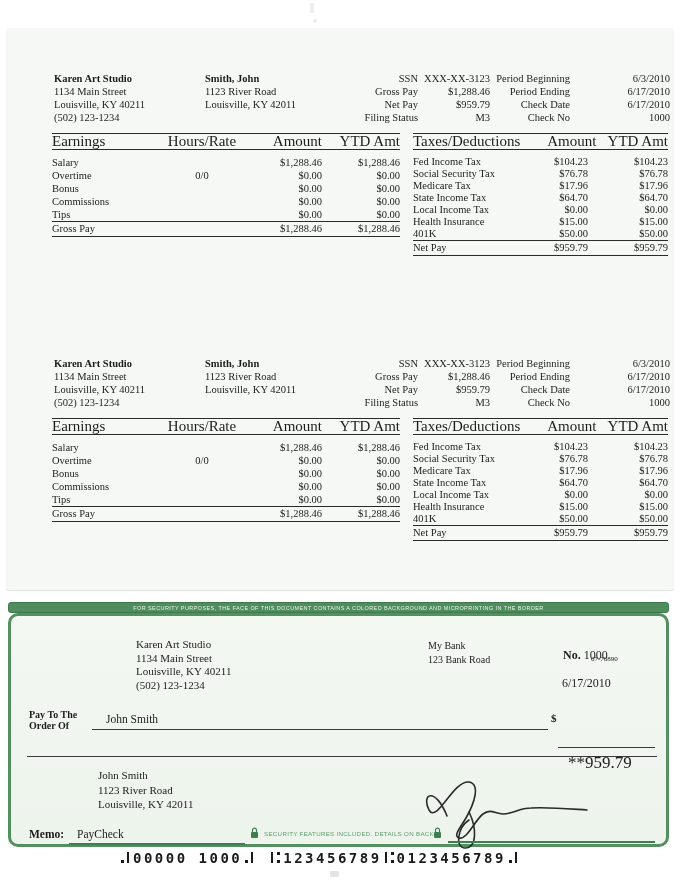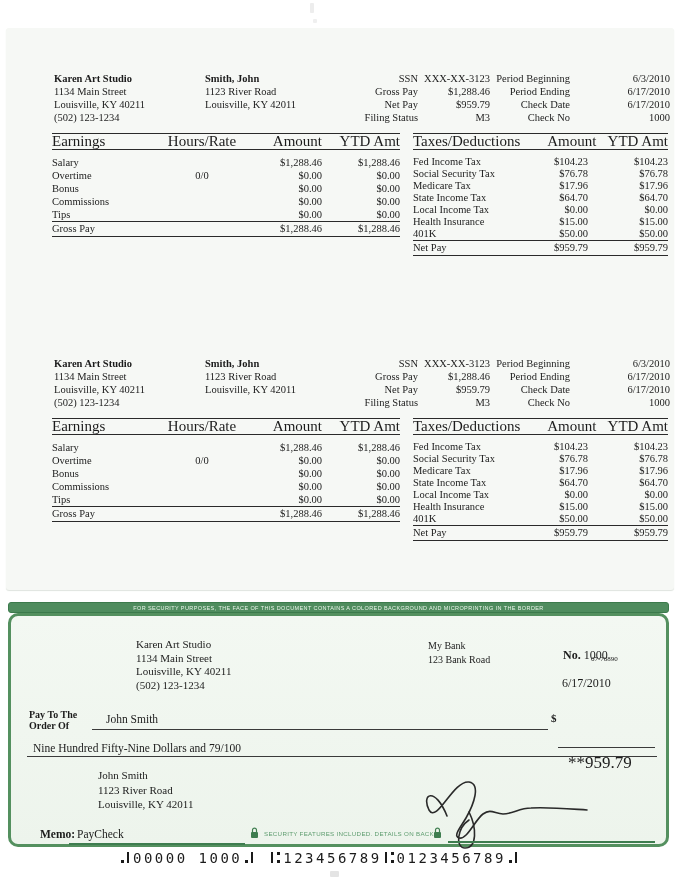--- a/index.html
+++ b/index.html
@@ -54,32 +54,32 @@
   .payee{left:95px;top:97px;font-size:11.5px;}
   .payee-line{left:81px;top:113px;width:456px;height:1px;background:#3a3a3a;}
   .dollar{left:540px;top:96px;font-size:11px;font-weight:bold;}
   .amount{left:557px;top:96px;font-size:17px;margin-top:41px;}
   .amt-line{left:547px;top:131px;width:97px;height:1px;background:#3a3a3a;}
   .words{left:22px;top:126px;font-size:11.5px;}
   .words-line{left:16px;top:140px;width:630px;height:1px;background:#3a3a3a;}
   .payee-addr{left:87px;top:152px;font-size:11px;line-height:14.5px;}
   .sig-svg{left:408px;top:158px;width:175px;height:78px;overflow:visible;}
   .sig-line{left:437px;top:225px;width:207px;height:2px;background:#3e7d4f;}
-  .memo-label{left:29px;top:212px;font-size:11.5px;font-weight:bold;text-align:center;}
+  .memo-label{left:18px;top:212px;font-size:11.5px;font-weight:bold;text-align:center;}
   .memo-text{left:66px;top:212px;font-size:11.5px;text-align:right;}
   .memo-line{left:58px;top:227px;width:176px;height:2px;background:#3e7d4f;}
   .lock{width:9px;height:12px;}
   .lock1{left:239px;top:211px;}
   .lock2{left:422px;top:211px;}
   .sec-note{left:253px;top:214px;font-size:6.2px;letter-spacing:.3px;color:#5d9c6e;
             font-family:"Liberation Sans",sans-serif;white-space:nowrap;}
 
   
   .micr{position:absolute;left:118px;top:850px;font-family:"DejaVu Sans Mono","Liberation Mono",monospace;
-        font-weight:normal;font-size:14px;letter-spacing:2.5px;color:#1b1b1b;white-space:nowrap;}
+        font-weight:bold;font-size:14px;letter-spacing:2.5px;color:#1b1b1b;white-space:nowrap;}
   .msym{display:inline-block;position:relative;width:9px;height:13px;vertical-align:-1px;margin:0 3px;}
   .msym i{position:absolute;background:#1b1b1b;}
   .m-onus i.bar{left:6px;top:1px;width:2px;height:11px;}
   .m-onus i.sq{left:0;top:9px;width:3px;height:3px;}
   .m-transit i.bar{left:0;top:1px;width:2px;height:11px;}
   .m-transit i.sq1{left:6px;top:1px;width:3px;height:3px;}
   .m-transit i.sq2{left:6px;top:9px;width:3px;height:3px;}
 
   .speck{position:absolute;border-radius:1px;}
 </style>
@@ -421,21 +421,20 @@
 
     <div class="payto">
       <div>Pay To The</div>
       <div>Order Of</div>
     </div>
     <div class="payee">John Smith</div>
     <div class="payee-line"></div>
     <div class="dollar">$</div>
     <div class="amount">**959.79</div>
     <div class="amt-line"></div>
-    <div class="words">Nine Hundred Fifty-Nine Dollars and 79/100</div>
     <div class="words-line"></div>
 
     <div class="payee-addr">
       <div>John Smith</div>
       <div>1123 River Road</div>
       <div>Louisville, KY 42011</div>
     </div>
 
     <svg class="sig-svg" viewBox="0 0 175 78" xmlns="http://www.w3.org/2000/svg">
       <g fill="none" stroke="#2a2a2a" stroke-width="1.6" stroke-linecap="round">

